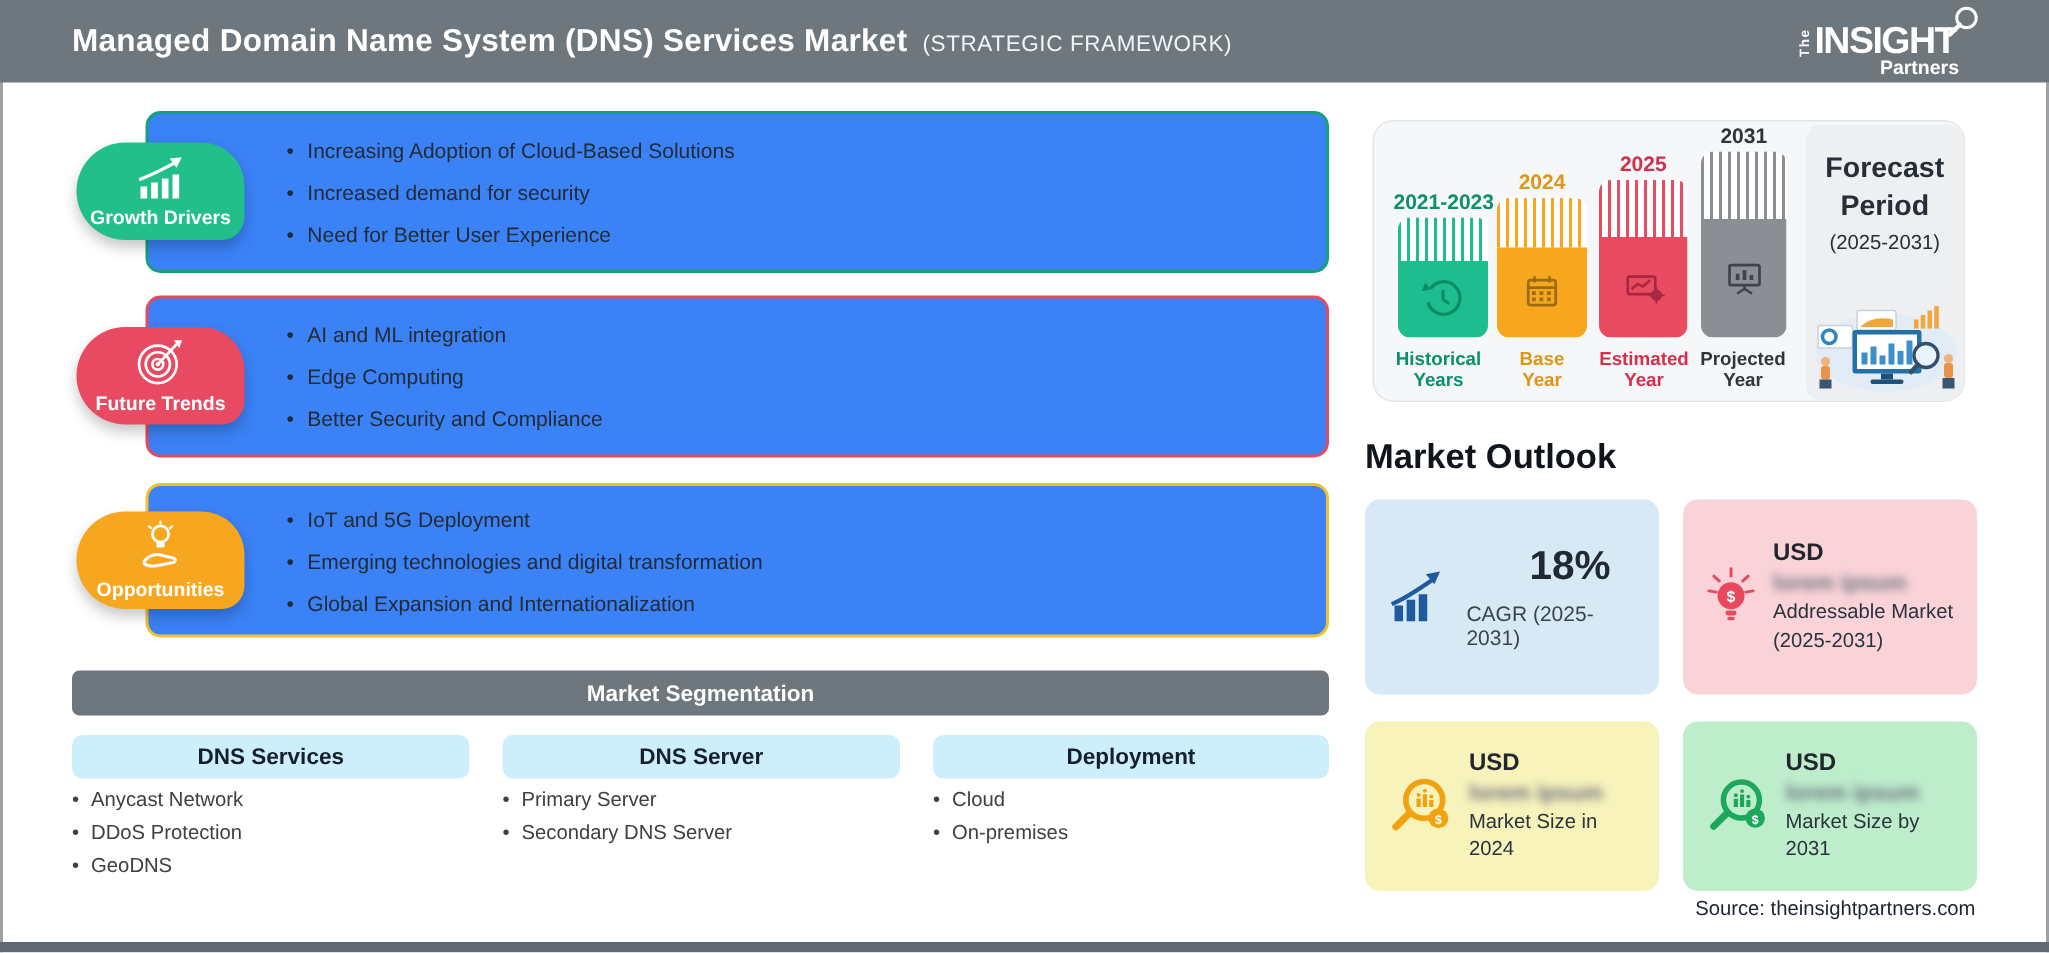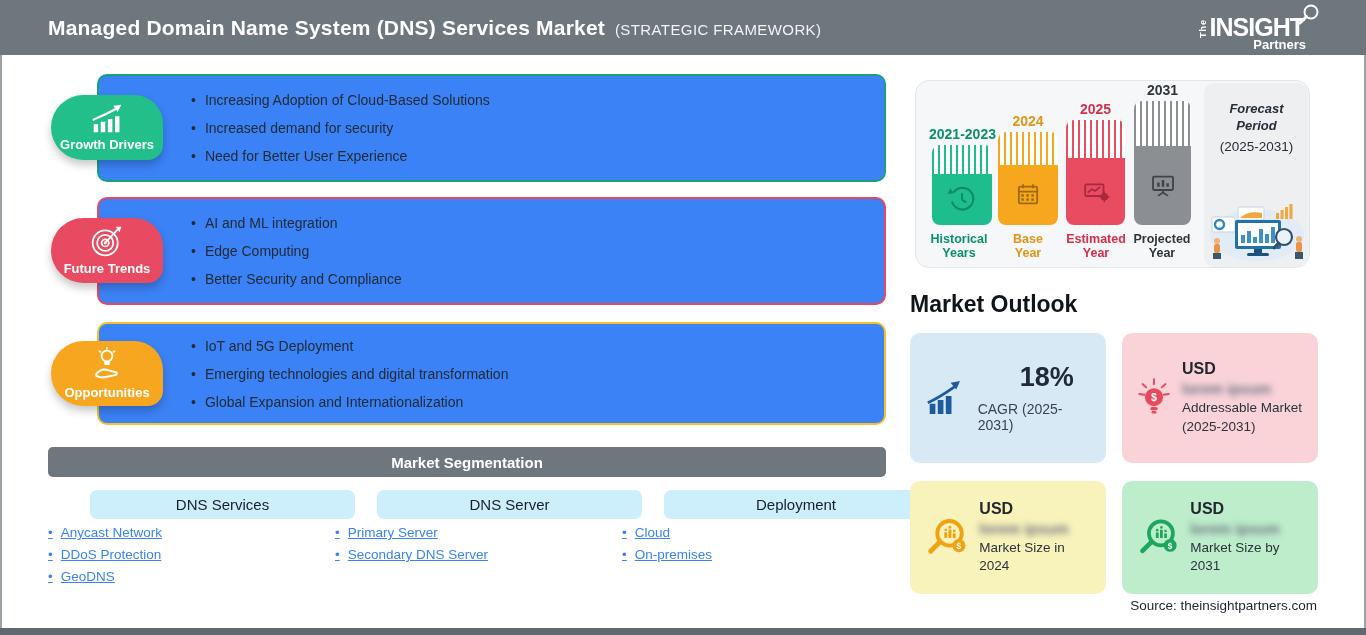--- a/index.html
+++ b/index.html
@@ -36,27 +36,27 @@
   .pill-green  { top:95px;  background:#23bf8b; }
   .pill-red    { top:218px; background:#e84b61; }
   .pill-orange { top:341px; background:#f6a71f; }
 
   
   .seg-bar { position:absolute; left:48px; top:447px; width:838px; height:30px; background:#6e767e;
              border-radius:5px; color:#fff; font-size:15px; font-weight:bold;
              display:flex; align-items:center; justify-content:center; }
   .seg-head { position:absolute; top:490px; height:29px; background:#cdeffb; border-radius:7px;
               display:flex; align-items:center; justify-content:center;
-              font-size:15px; font-weight:normal; color:#16202c;margin-left:42px; }
+              font-size:15px; font-weight:bold; color:#16202c; }
   .seg-head.c1 { left:48px;  width:265px; }
   .seg-head.c2 { left:335px; width:265px; }
   .seg-head.c3 { left:622px; width:264px; }
   .seg-list { position:absolute; top:525px; }
   .seg-list.c1 { left:48px; } .seg-list.c2 { left:335px; } .seg-list.c3 { left:622px; }
-  .seg-list li { list-style:none; font-size:13.5px; color:#3b82f6; margin-bottom:7px;text-decoration:underline; }
+  .seg-list li { list-style:none; font-size:13.5px; color:#404040; margin-bottom:7px; }
   .seg-list li::before { content:"•"; margin-right:8px; }
 
   
   .tl-panel { position:absolute; left:915px; top:80px; width:395px; height:188px;
               background:#f6f7f8; border:1px solid #e3e6e9; border-radius:14px; }
   .tl-group { position:absolute; display:flex; flex-direction:column; align-items:center; }
   .tl-year { font-size:14px; font-weight:bold; margin-bottom:3px; white-space:nowrap; }
   .tl-bar { border-radius:8px; overflow:hidden; display:flex; flex-direction:column; }
   .tl-stripes { height:36%; }
   .tl-solid { flex:1; display:flex; align-items:center; justify-content:center; }
@@ -70,21 +70,21 @@
   .g4{left:218px;top:1px;}   .g4 .tl-bar{width:57px;height:124px;}
   .tl-lab { position:absolute; top:151px; width:80px; text-align:center;
             font-size:12.5px; font-weight:bold; line-height:1.15; }
   .tl-lab.l1{left:3px;   color:#0c8f6e;}
   .tl-lab.l2{left:72px;  color:#dd9617;}
   .tl-lab.l3{left:140px; color:#d62f4d;}
   .tl-lab.l4{left:206px; color:#2f353c;}
   .fc-panel { position:absolute; left:288px; top:2px; width:105px; height:184px; background:#edeff1;
               border-radius:10px 12px 12px 10px; display:flex; flex-direction:column; align-items:center;
               padding-top:18px; }
-  .fc-t { font-size:13px; font-weight:bold; color:#272e38; line-height:1.3;font-style:italic; }
+  .fc-t { font-size:19px; font-weight:bold; color:#272e38; line-height:1.3; }
   .fc-r { font-size:13.5px; color:#272e38; margin-top:4px; }
   .fc-art { position:absolute; bottom:4px; left:0; width:105px; }
 
   
   .outlook-title { position:absolute; left:910px; top:291px; font-size:23px; font-weight:bold; color:#10151c; }
   .card { position:absolute; border-radius:10px; display:flex; align-items:center; padding:0 14px; gap:10px; }
   .card.c1 { left:910px;  top:333px; width:196px; height:130px; background:#d8e9f6; }
   .card.c2 { left:1122px; top:333px; width:196px; height:130px; background:#f9d3d8; }
   .card.c3 { left:910px;  top:481px; width:196px; height:113px; background:#f8f2bb; }
   .card.c4 { left:1122px; top:481px; width:196px; height:113px; background:#bdedcb; }

